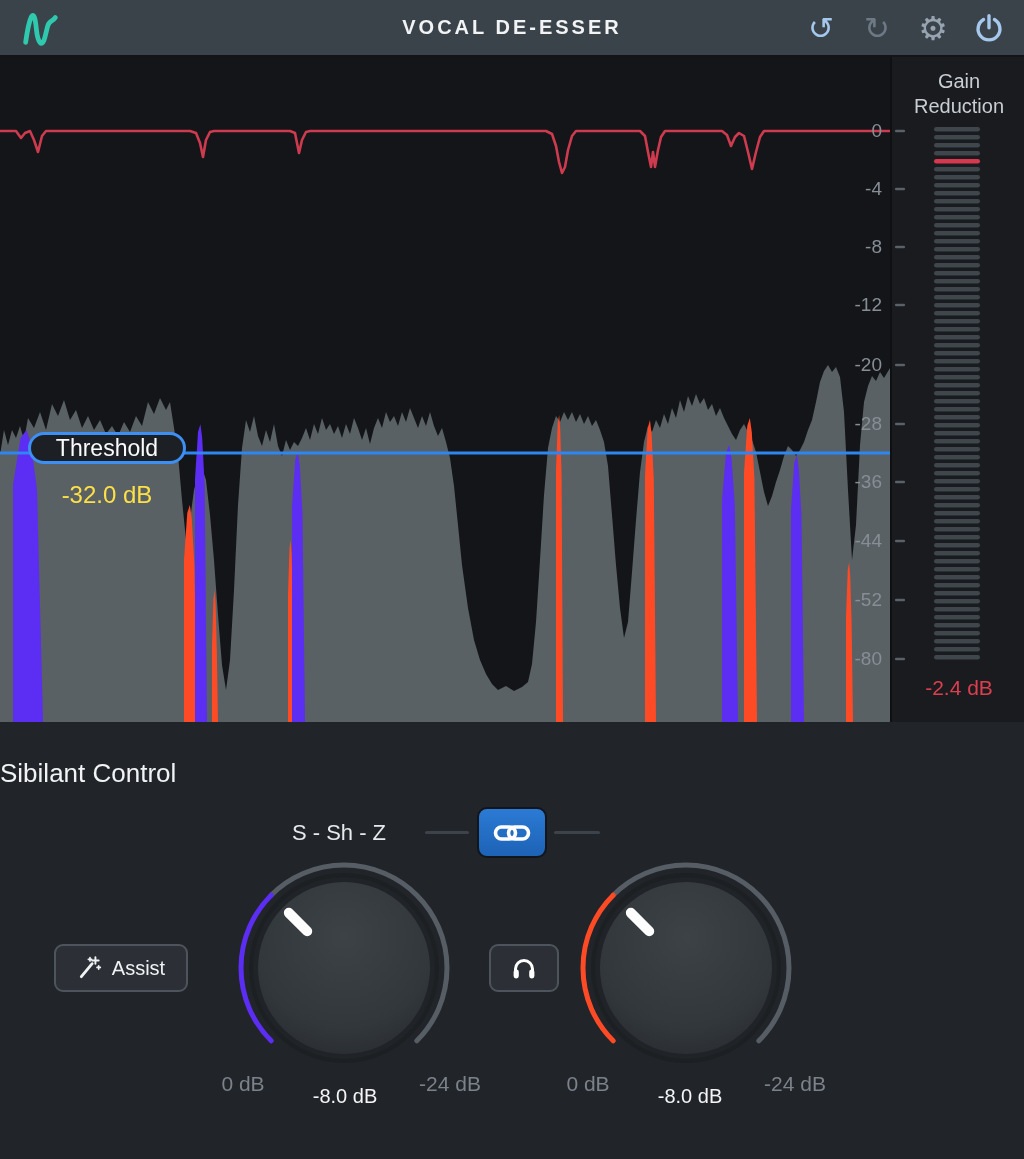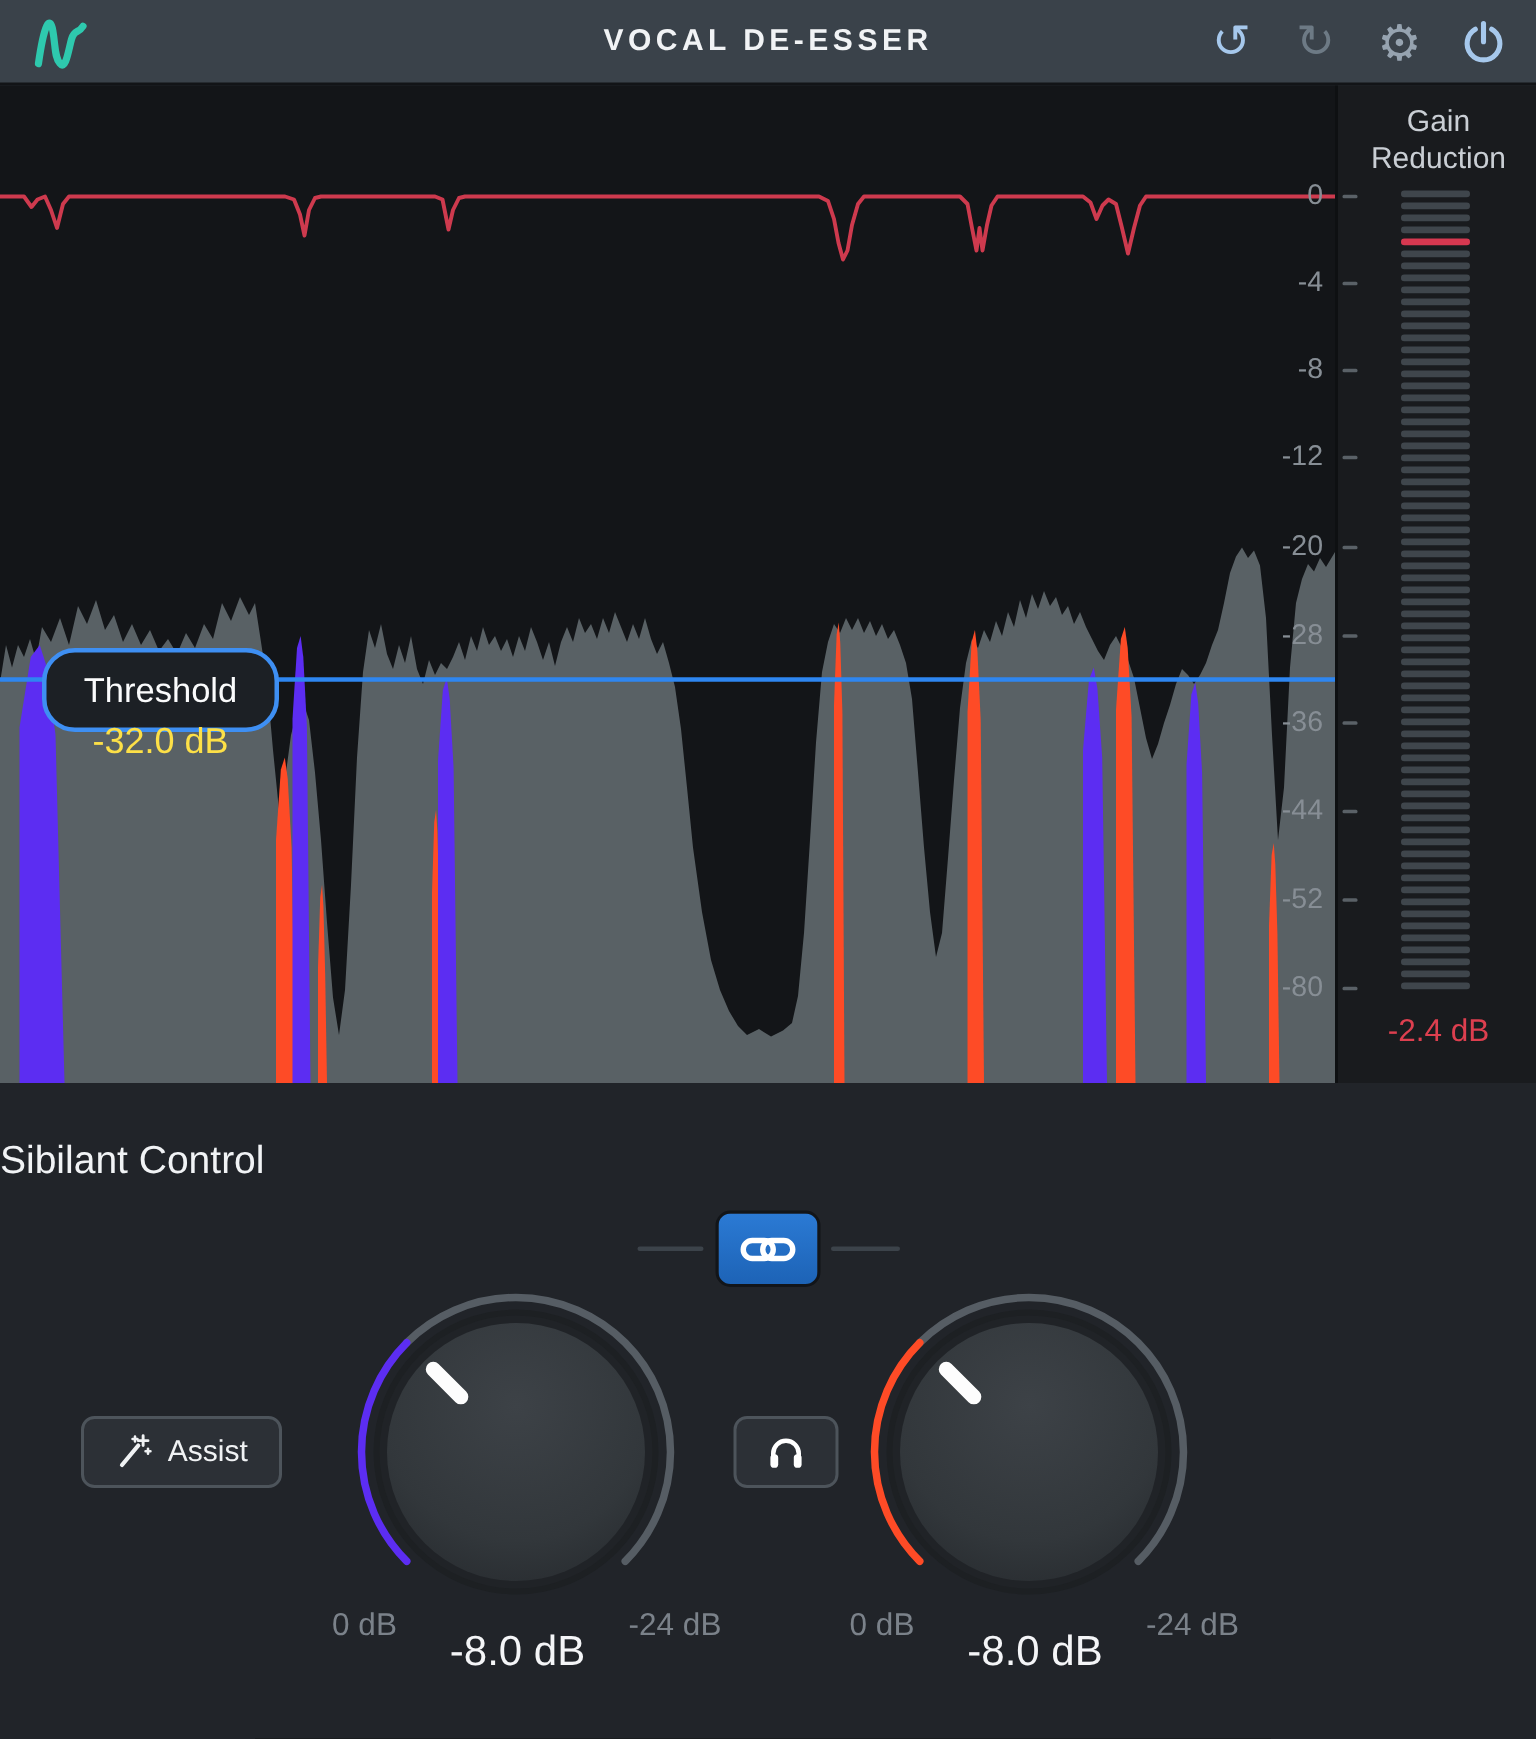--- a/index.html
+++ b/index.html
@@ -23,21 +23,21 @@
   .topbar-icons{position:absolute;right:14px;top:0;height:57px;display:flex;align-items:center;gap:14px;}
   .tb-btn{width:42px;height:42px;display:flex;align-items:center;justify-content:center;cursor:pointer;background:none;border:none;padding:0;}
   .glyph-undo{font-size:31px;color:#a6c8ec;font-family:"DejaVu Sans",sans-serif;line-height:1;}
   .glyph-redo{font-size:31px;color:#6d7a85;font-family:"DejaVu Sans",sans-serif;line-height:1;}
   .glyph-gear{font-size:33px;color:#96a3b0;font-family:"DejaVu Sans",sans-serif;line-height:1;}
   
   .display{position:absolute;left:0;top:57px;width:890px;height:665px;background:#131518;}
   .display svg{position:absolute;left:0;top:0;}
   .axis-label{position:absolute;color:#878e95;font-size:19px;line-height:19px;text-align:right;width:60px;}
   .thr-pill{
-    position:absolute;left:28px;top:375px;width:158px;height:56px;
+    position:absolute;left:28px;top:375px;width:158px;height:32px;
     background:#1c2025;border:3px solid #3e8ff3;border-radius:22px;
     display:flex;align-items:center;justify-content:center;
     color:#fafbfc;font-size:23px;cursor:ns-resize;
   }
   .thr-value{
     position:absolute;left:28px;top:424px;width:158px;text-align:center;
     color:#fde047;font-size:24px;
   }
   
   .meter-panel{
@@ -74,21 +74,21 @@
     position:absolute;background:#2c3036;border:2px solid #4d545b;border-radius:9px;
     display:flex;align-items:center;justify-content:center;gap:9px;cursor:pointer;
     color:#f0f2f4;font-size:20px;padding:0;margin-left:12px;
   }
   .assist-btn{left:42px;top:944px;width:134px;height:48px;}
   .phones-btn{left:477px;top:944px;width:70px;height:48px;}
   .knob-svg{position:absolute;width:236px;height:236px;cursor:pointer;}
   .knob-0{left:226px;top:850px;}
   .knob-1{left:568px;top:850px;}
   .range-label{position:absolute;color:#7b828a;font-size:21px;width:120px;text-align:center;top:1072px;}
-  .value-label{position:absolute;color:#f4f5f7;font-size:28px;width:160px;text-align:center;top:1085px;}
+  .value-label{position:absolute;color:#f4f5f7;font-size:20px;width:160px;text-align:center;top:1085px;}
 </style>
 </head>
 <body>
 
 <div id="app">
 
   <div class="topbar">
     <svg class="brand" viewBox="0 0 38 48">
       <path d="M4,38 C8,10 12,4 14,15 C16,26 15,33 19,38 C23,43 25,28 27,21 C29,14 32,17 35,12" fill="none" stroke="#2ec9ae" stroke-width="5" stroke-linecap="round"></path>
     </svg>
@@ -230,20 +230,21 @@
         <rect x="893" y="480.8" width="10" height="2.4" rx="1" fill="#5a6167"></rect>
         <rect x="893" y="539.8" width="10" height="2.4" rx="1" fill="#5a6167"></rect>
         <rect x="893" y="598.8" width="10" height="2.4" rx="1" fill="#5a6167"></rect>
         <rect x="893" y="657.8" width="10" height="2.4" rx="1" fill="#5a6167"></rect>
       </svg>
     <div class="meter-value">-2.4 dB</div>
   </div>
 
   <div class="section-title">Sibilant Control</div>
 
+  <div class="sib-label left">S - Sh - Z</div>
   <div class="connector conn-l"></div>
   <button class="link-btn">
     <svg width="40" height="26" viewBox="0 0 40 26">
       <rect x="3.5" y="7" width="20" height="12" rx="6" fill="none" stroke="#ffffff" stroke-width="3.6"></rect>
       <rect x="16.5" y="7" width="20" height="12" rx="6" fill="none" stroke="#ffffff" stroke-width="3.6"></rect>
     </svg>
   </button>
   <div class="connector conn-r"></div>
 
   <svg class="knob-svg knob-0" id="knob0" viewBox="-118 -118 236 236">

